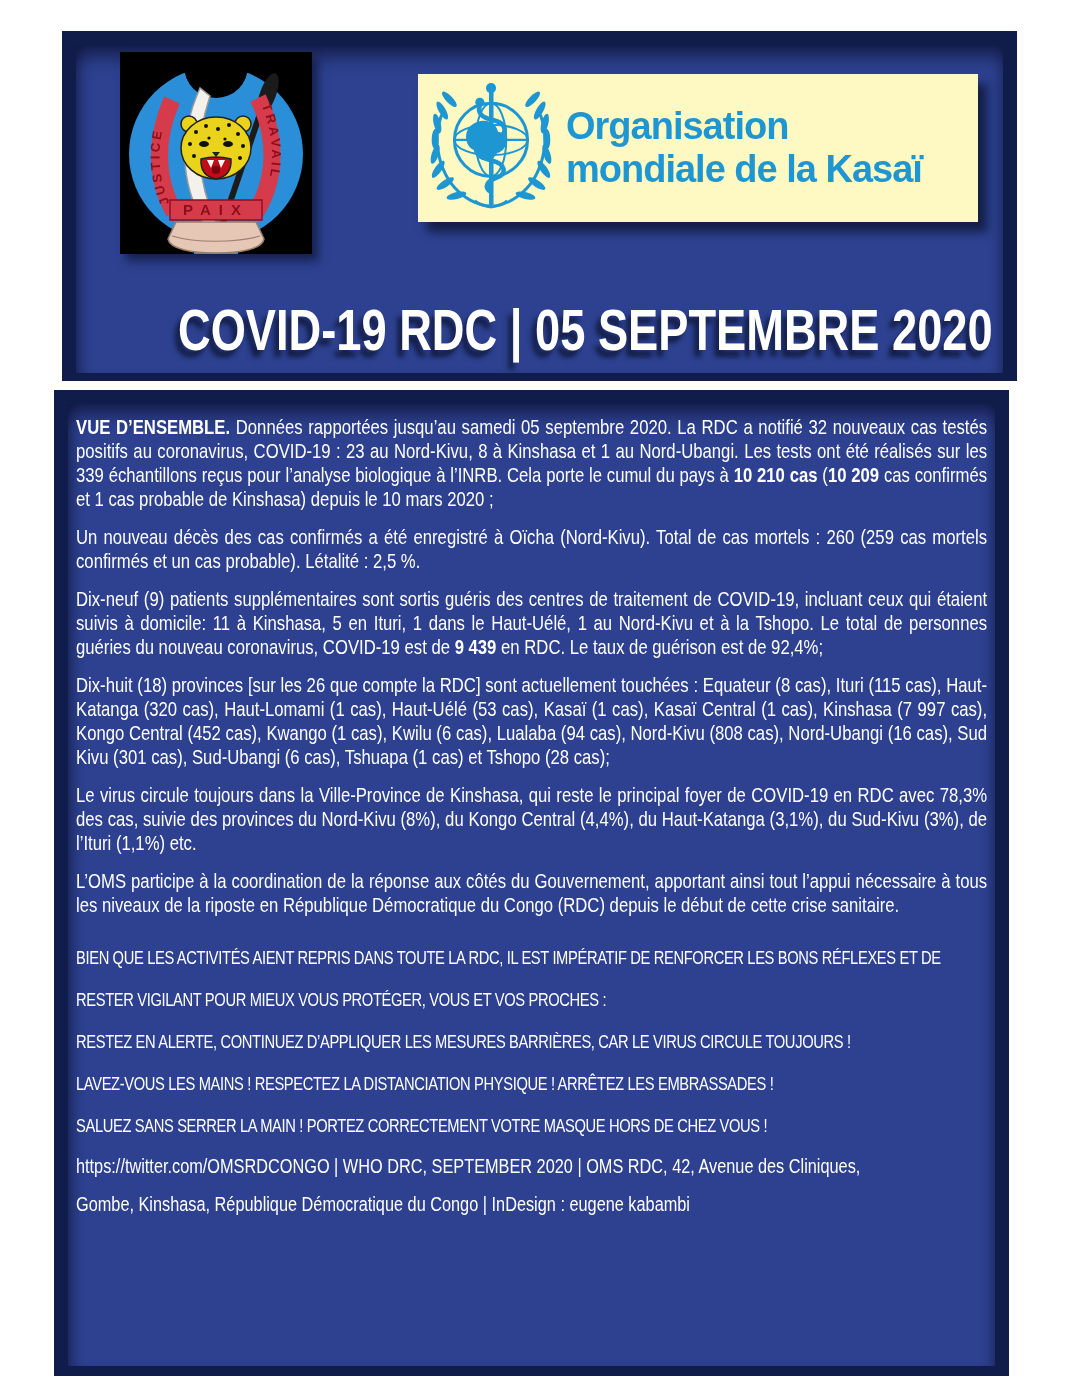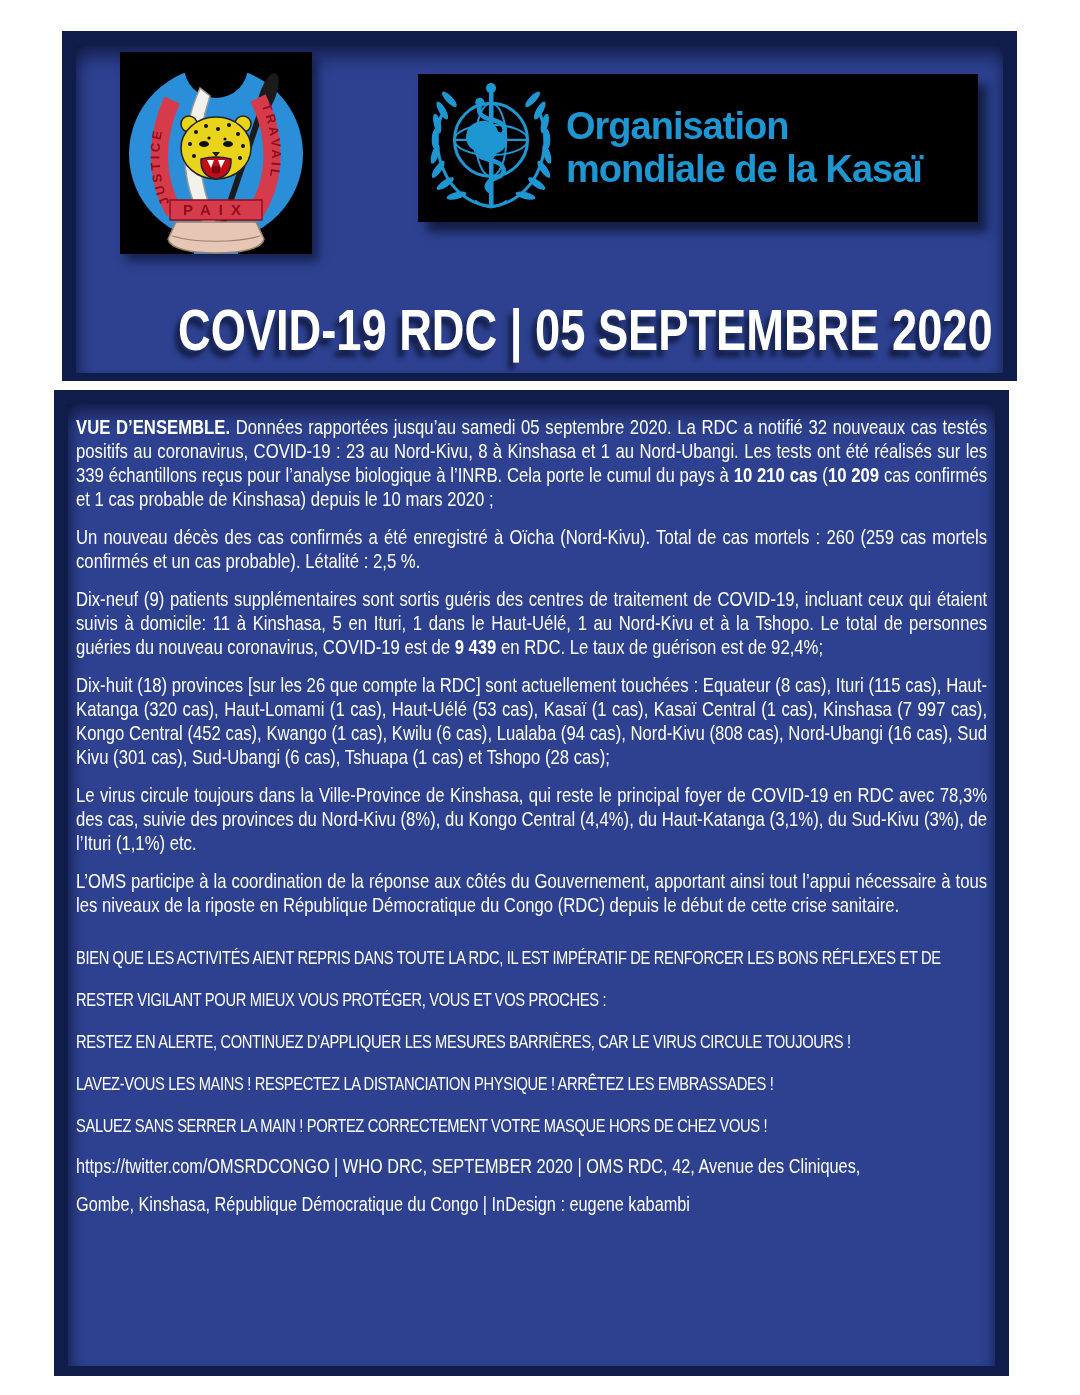--- a/index.html
+++ b/index.html
@@ -25,21 +25,21 @@
   .body-panel{left:54px;top:390px;width:955px;height:986px;border-width:14px 14px 10px 14px;}
 
   .coa-box{
     position:absolute;left:44px;top:6px;width:192px;height:202px;
     background:#000;box-shadow:6px 7px 9px rgba(4,8,25,.55);
   }
   .coa-box svg{display:block;width:100%;height:100%;}
 
   .who-box{
     position:absolute;left:342px;top:28px;width:560px;height:148px;
-    background:#000000;box-shadow:9px 10px 9px rgba(4,8,25,.6);
+    background:#fef9c3;box-shadow:9px 10px 9px rgba(4,8,25,.6);
     display:flex;align-items:center;
   }
   .who-emblem{width:134px;height:134px;margin-left:6px;flex:0 0 auto;}
   .who-text{
     color:var(--who-blue,#1e96d2);
     font-weight:700;font-size:38px;line-height:1.13;
     letter-spacing:-1px;margin-left:8px;white-space:nowrap;
   }
   .title{
     position:absolute;left:0;right:0;bottom:10px;

